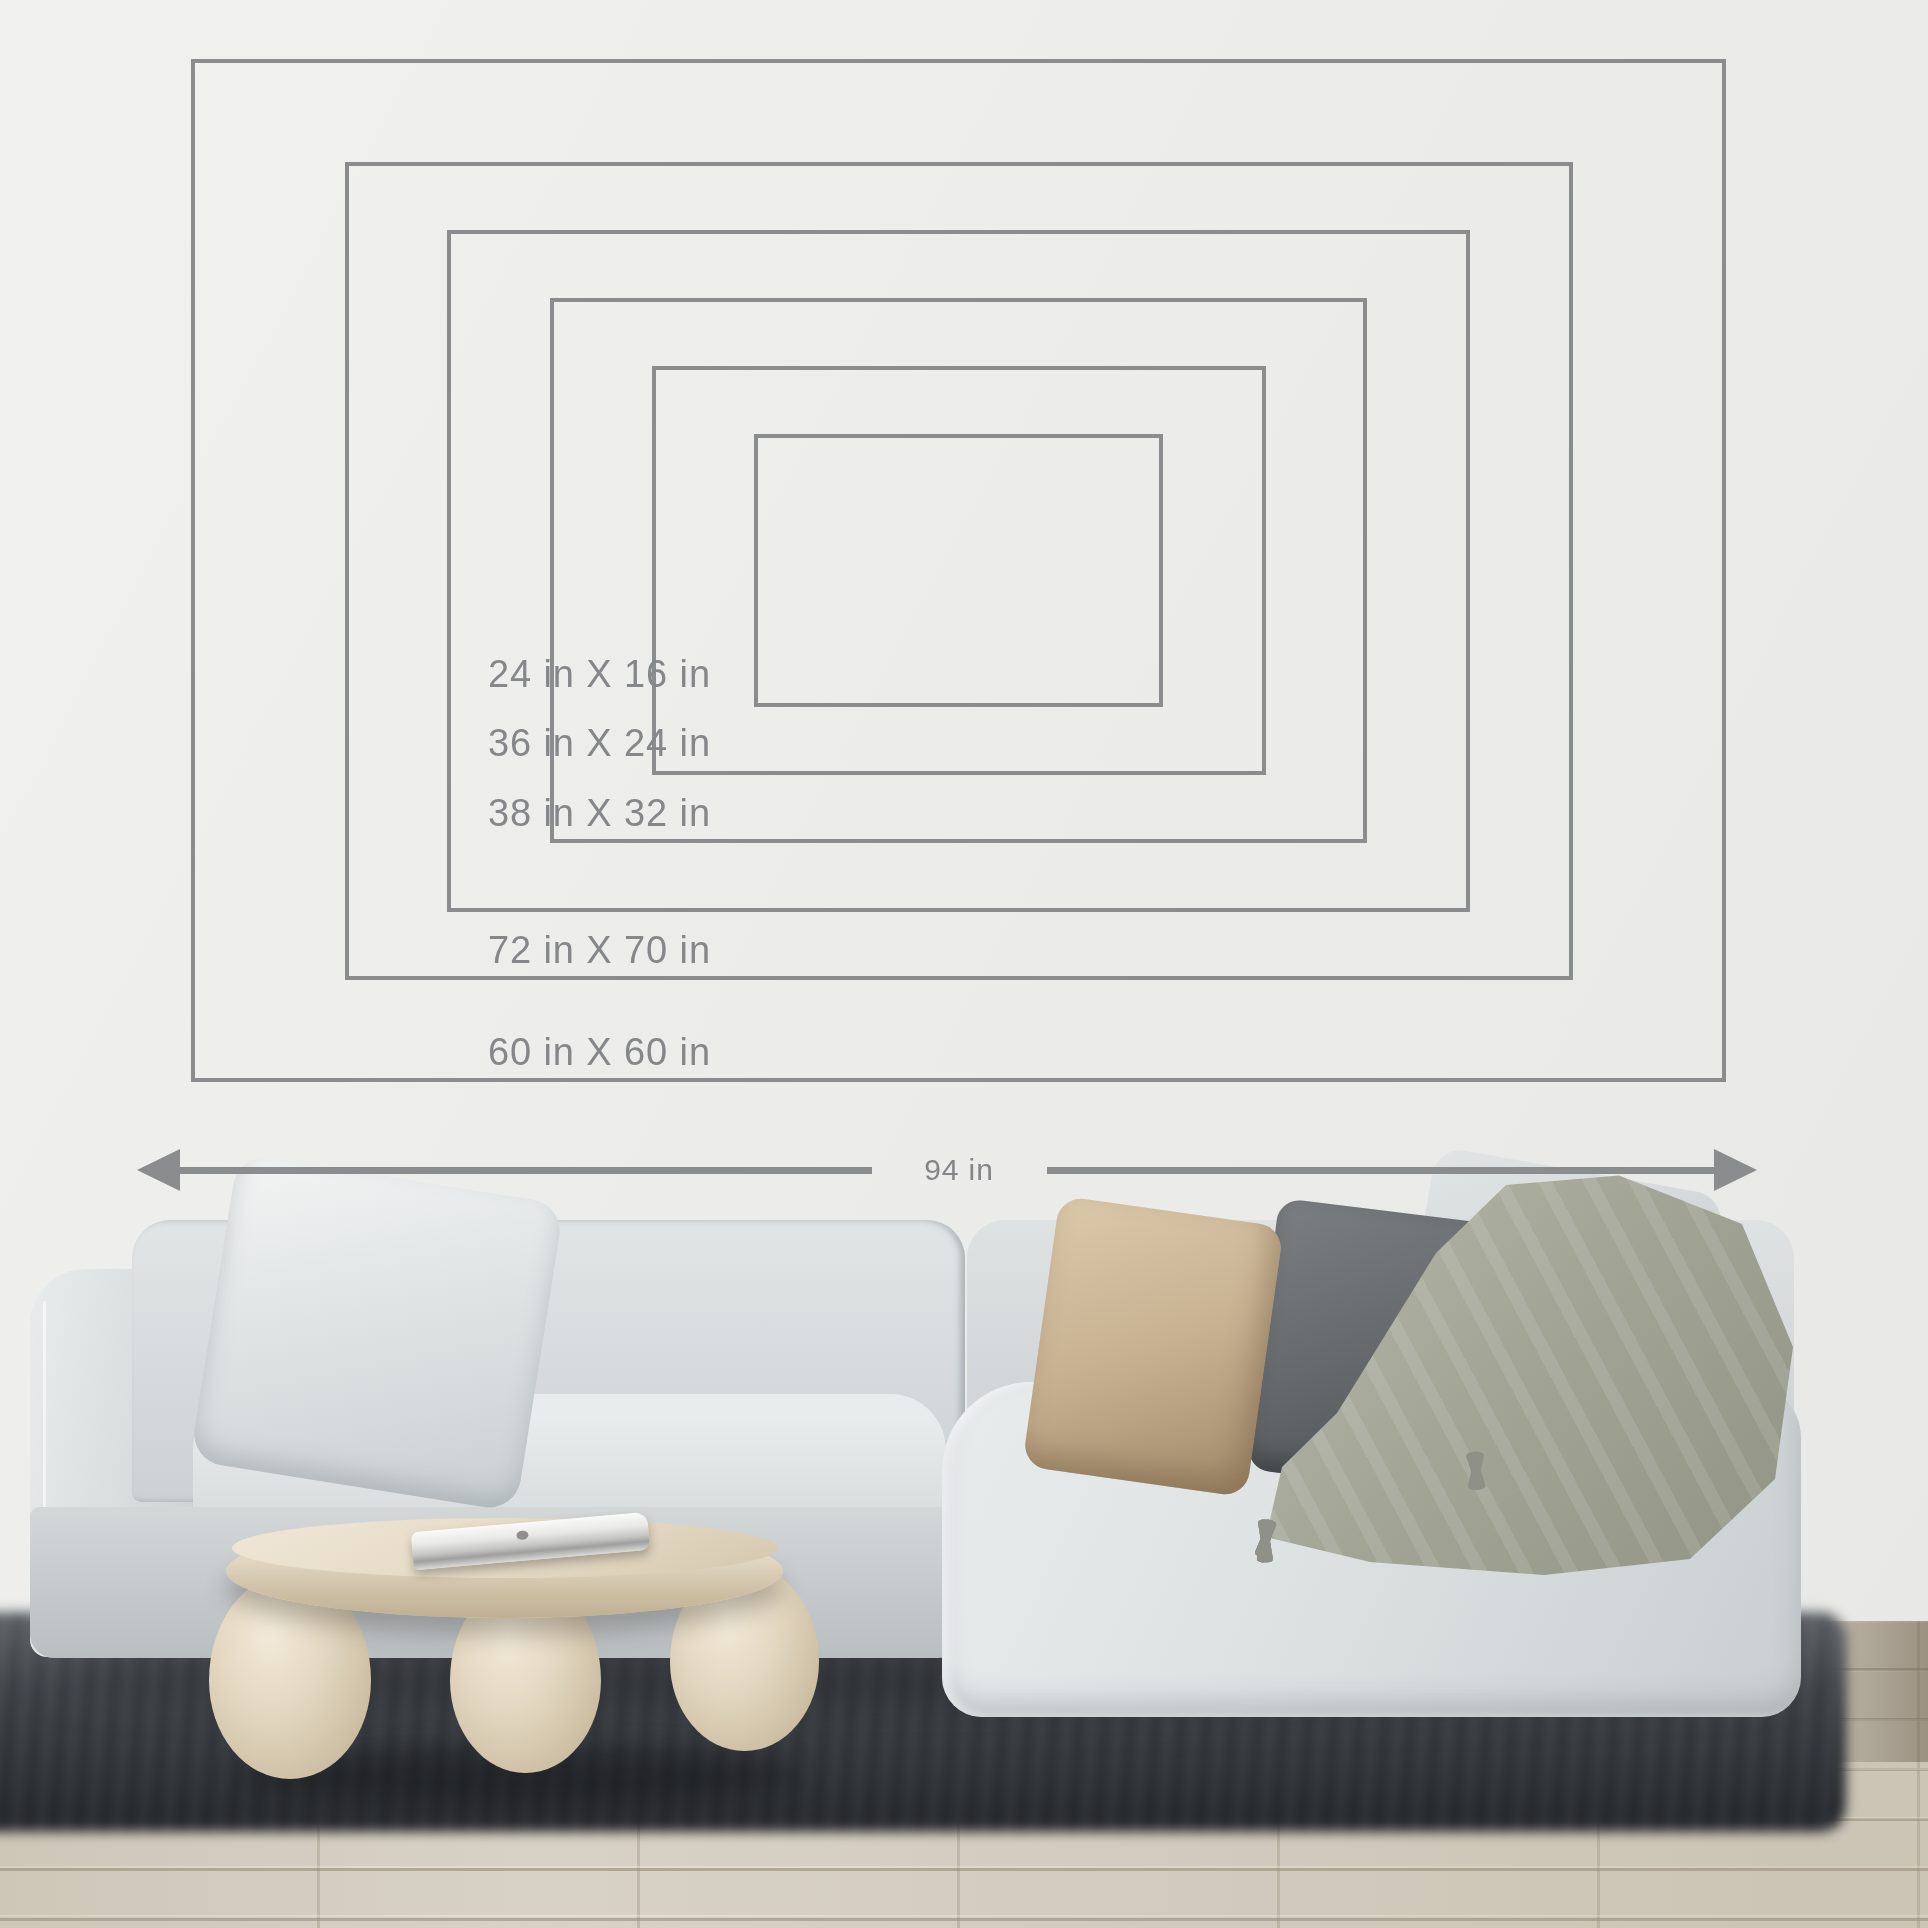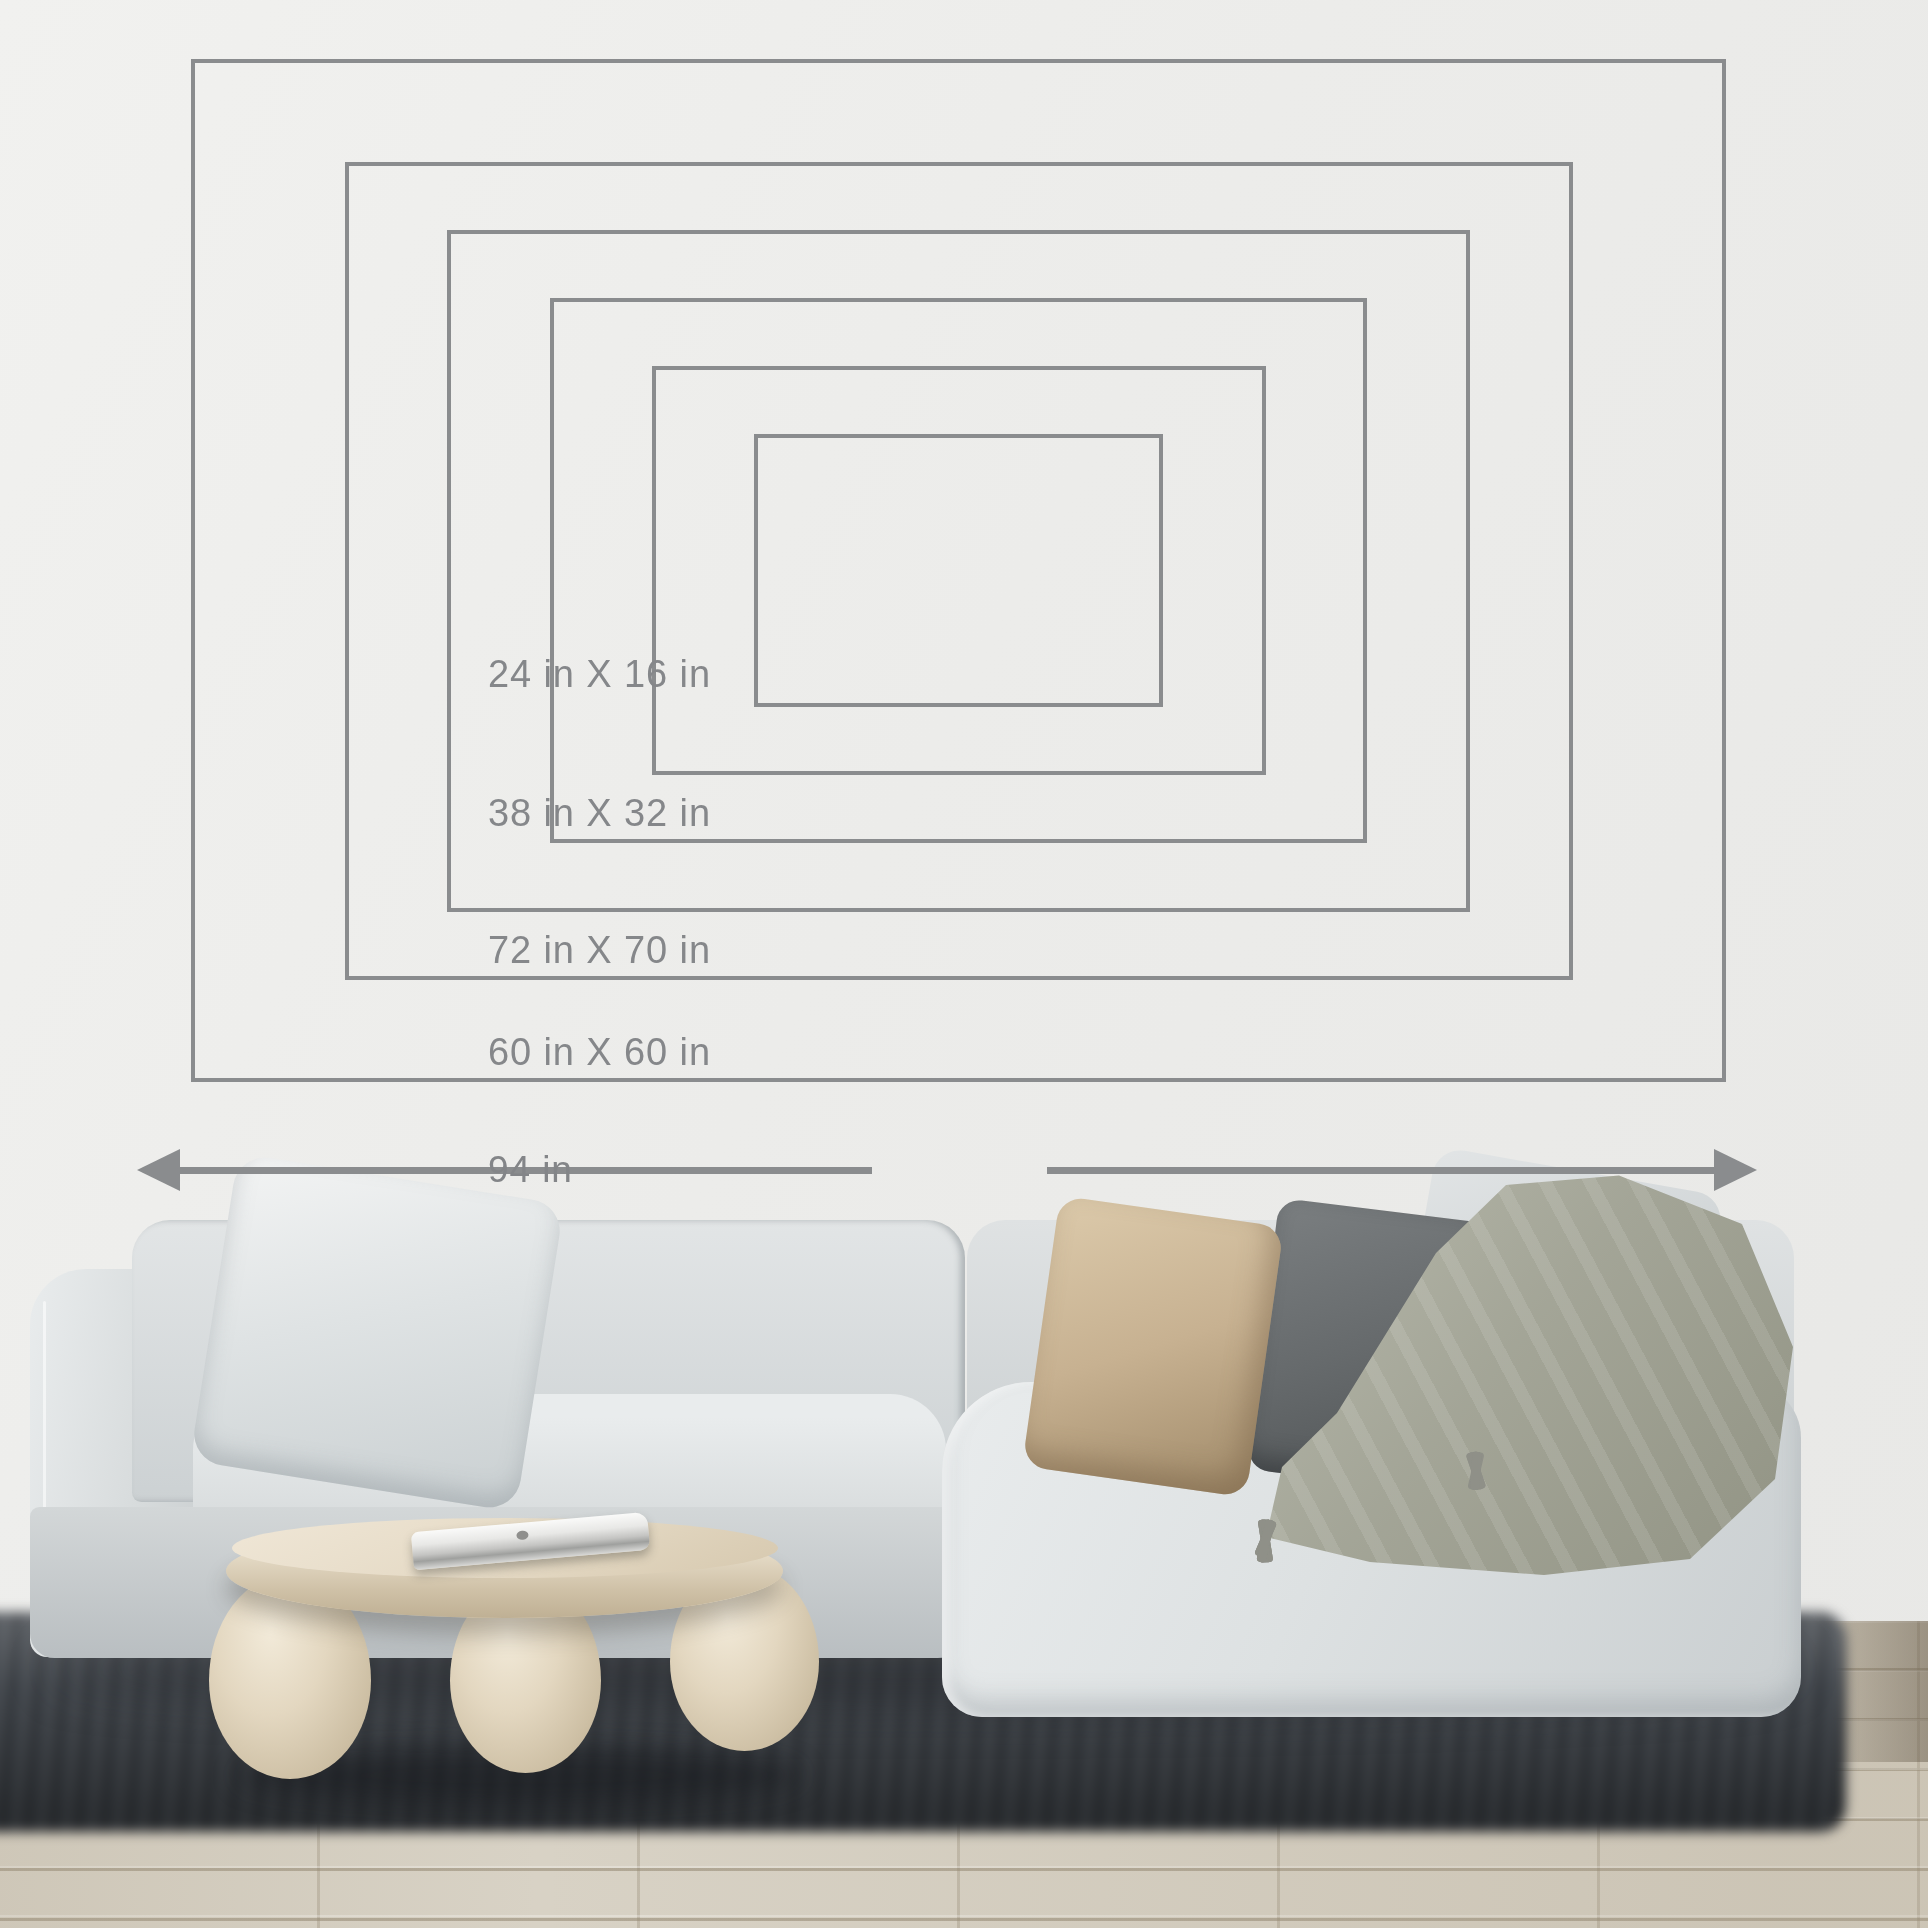--- a/index.html
+++ b/index.html
@@ -114,36 +114,37 @@
     box-shadow:0 5.6px 9.4px rgba(60,60,55,0.35);}
   .apple-dot{left:105px;top:7.5px;width:12.2px;height:9.4px;border-radius:50%;background:#8f8f8d;}
 
   
   .arrow-seg{top:1167px;height:6.6px;background:#8a8c8e;}
   .seg-left{left:158px;width:714px;}
   .seg-right{left:1047px;width:693px;}
   .head{width:0;height:0;top:1149px;border-top:21px solid transparent;border-bottom:21px solid transparent;}
   .head-left{left:137px;border-right:43px solid #8a8c8e;}
   .head-right{left:1714px;border-left:43px solid #8a8c8e;}
-  .arrow-label{left:488px;width:942px;top:1143px;
-    font-size:37px;line-height:53px;color:#838588;letter-spacing:0.9px;}
+  .arrow-label{left:488px;width:942px;top:1143px;text-align:center;
+    font-size:30px;line-height:53px;color:#838588;letter-spacing:0.9px;}
 </style>
 </head>
 <body>
 
 <div id="stage">
 
   <div class="outline o90"></div>
   <div class="outline o72"></div>
   <div class="outline o60"></div>
   <div class="outline o48"></div>
   <div class="outline o36"></div>
   <div class="outline o24"></div>
 
   <div class="size-label l24">24 in X 16 in</div>
+  <div class="size-label l36">36 in X 24 in</div>
   <div class="size-label l48">38 in X 32 in</div>
   <div class="size-label l72">72 in X 70 in</div>
   <div class="size-label l90">60 in X 60 in</div>
 
   <div class="floor">
     <div class="floor-shadow-right"></div>
   </div>
   <div class="rug"></div>
   <div class="table-shadow"></div>
   <div class="sofa-shadow"></div>

